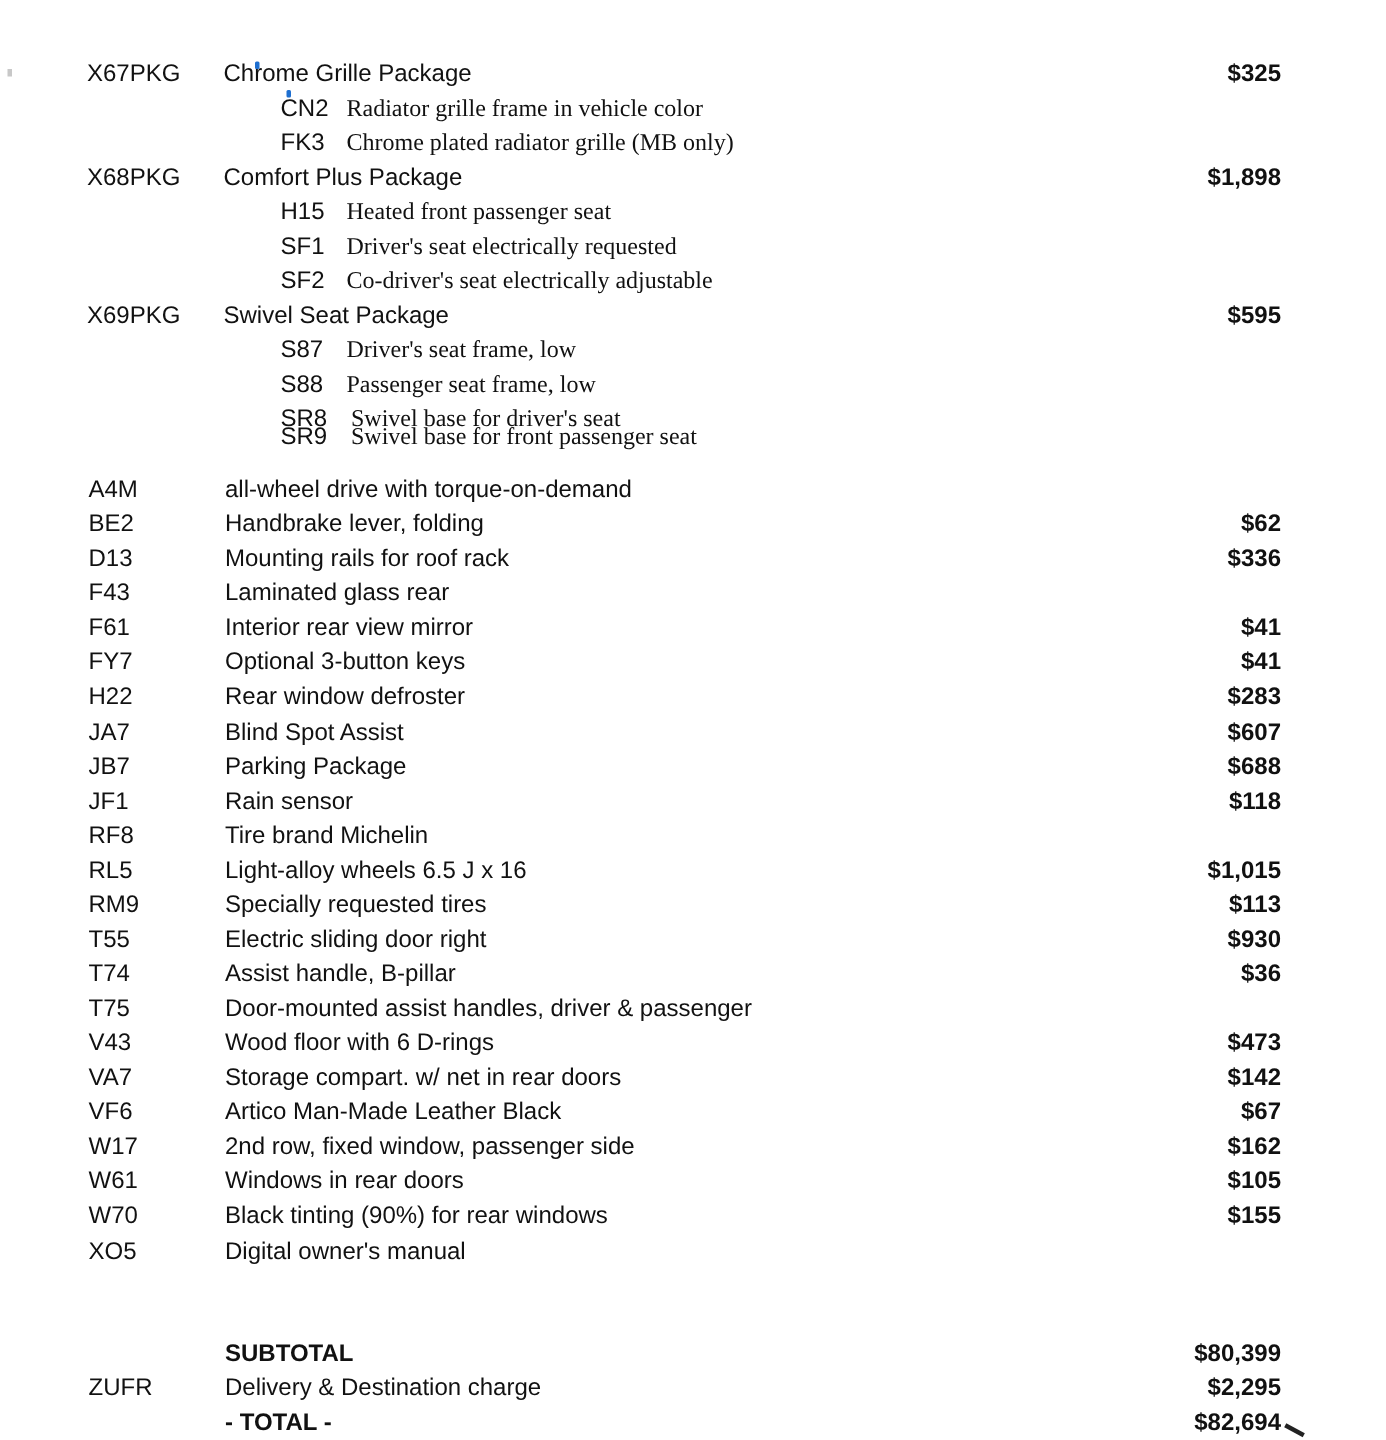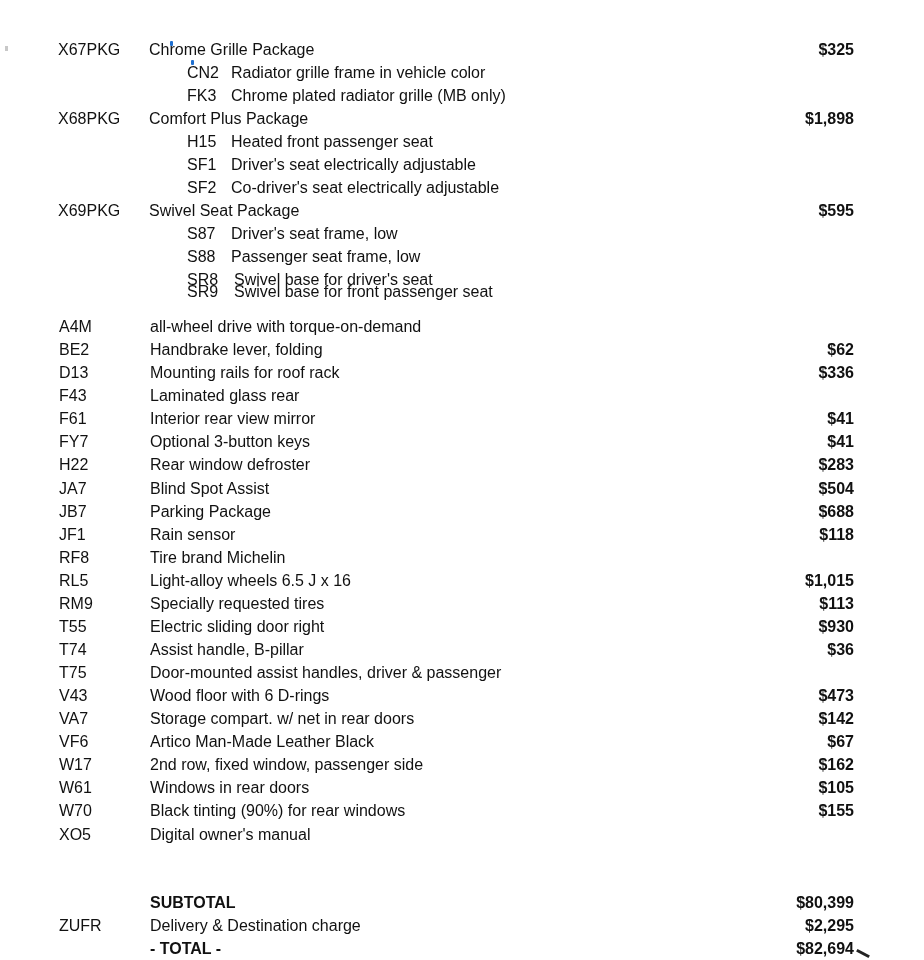--- a/index.html
+++ b/index.html
@@ -8,21 +8,21 @@
     font-family: "Liberation Sans", sans-serif; color: #111111;
   }
   .doc { position: absolute; left: 0; top: 0; width: 796px; height: 960px; }
   .row {
     position: absolute; left: 0; width: 924px; height: 23px;
     font-size: 16px; line-height: 23px; white-space: nowrap;
   }
   .code { position: absolute; left: 59px; }
   .desc { position: absolute; left: 150px; text-align: center; }
   .subcode { position: absolute; left: 187px; }
-  .subdesc { position: absolute; left: 231px; }
+  .subdesc { position: absolute; left: 231px; font-family: Liberation Serif, serif; }
   .price { position: absolute; right: 70px; font-weight: bold; text-align: right; }
   .pkg .code { left: 58px; }
   .pkg .desc { left: 149px; }
   .bold { font-weight: bold; }
   .mark { position: absolute; width: 3px; height: 5px; background: #1e6fd0; border-radius: 1px; }
   .speck { position: absolute; left: 5px; top: 46px; width: 3px; height: 5px; background: #c8c8c8; }
   .arrow { position: absolute; left: 856px; top: 952px; width: 14px; height: 3px; background: #222; transform: rotate(28deg); }
 </style>
 </head>
 <body>
@@ -50,21 +50,21 @@
     <span class="code">X68PKG</span>
     <span class="desc">Comfort Plus Package</span>
     <span class="price">$1,898</span>
   </div>
   <div class="row" style="top:130px">
     <span class="subcode">H15</span>
     <span class="subdesc">Heated front passenger seat</span>
   </div>
   <div class="row" style="top:153px">
     <span class="subcode">SF1</span>
-    <span class="subdesc">Driver's seat electrically adjustable</span>
+    <span class="subdesc">Driver's seat electrically requested</span>
   </div>
   <div class="row" style="top:176px">
     <span class="subcode">SF2</span>
     <span class="subdesc">Co-driver's seat electrically adjustable</span>
   </div>
 
   <div class="row pkg" style="top:199px">
     <span class="code">X69PKG</span>
     <span class="desc">Swivel Seat Package</span>
     <span class="price">$595</span>
@@ -117,21 +117,21 @@
     <span class="price">$41</span>
   </div>
   <div class="row" style="top:453px">
     <span class="code">H22</span>
     <span class="desc">Rear window defroster</span>
     <span class="price">$283</span>
   </div>
   <div class="row" style="top:477px">
     <span class="code">JA7</span>
     <span class="desc">Blind Spot Assist</span>
-    <span class="price">$504</span>
+    <span class="price">$607</span>
   </div>
   <div class="row" style="top:500px">
     <span class="code">JB7</span>
     <span class="desc">Parking Package</span>
     <span class="price">$688</span>
   </div>
   <div class="row" style="top:523px">
     <span class="code">JF1</span>
     <span class="desc">Rain sensor</span>
     <span class="price">$118</span>

